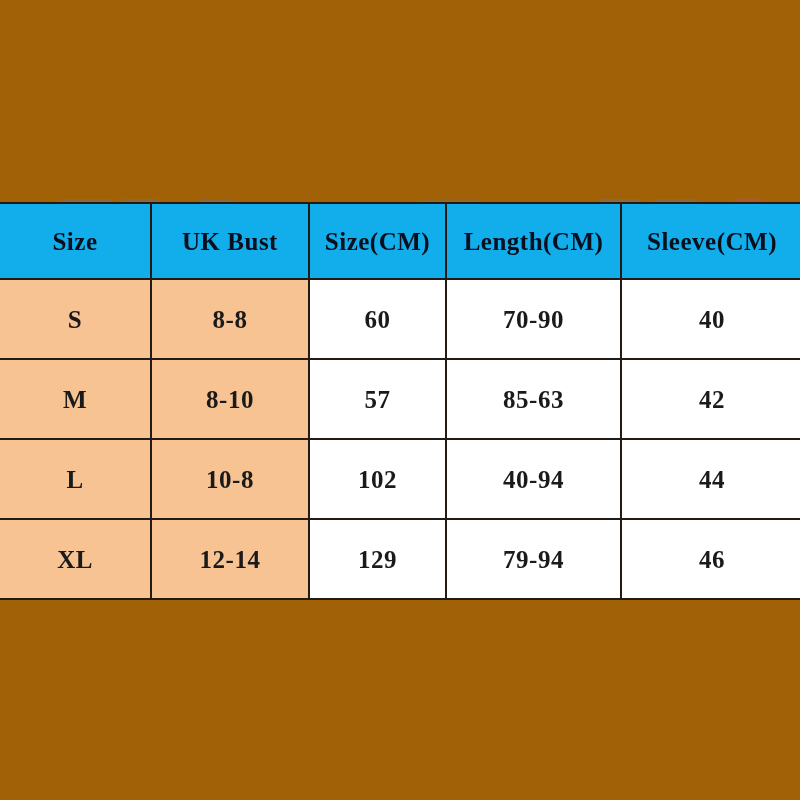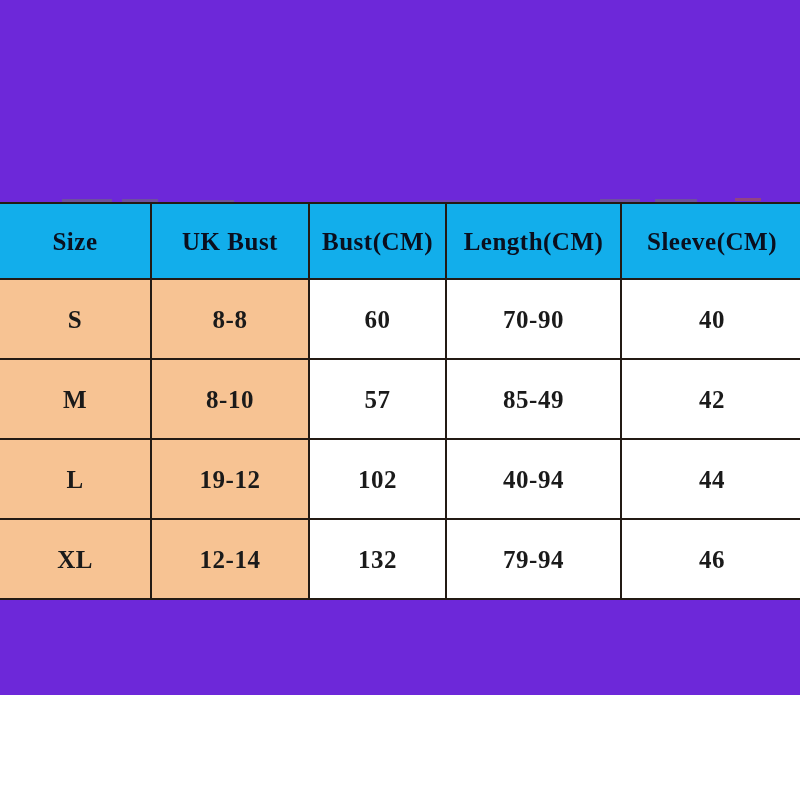--- a/index.html
+++ b/index.html
@@ -13,22 +13,22 @@
   }
   body {
     font-family: "Liberation Serif", "DejaVu Serif", serif;
   }
 
   #chart-wrap {
     position: absolute;
     left: 0;
     top: 0;
     width: 800px;
-    height: 695px;
-    background: #6d28d9;
+    height: 800px;
+    background: #a16207;
   }
 
   
   #size-table {
     position: absolute;
     left: -2px;
     top: 202px;
     width: 804px;
     border-collapse: collapse;
     table-layout: fixed;
@@ -109,50 +109,50 @@
       <col class="c0">
         <col class="c1">
         <col class="c2">
         <col class="c3">
         <col class="c4">
     </colgroup>
     <thead>
       <tr class="header-row">
         <th>Size</th>
         <th>UK Bust</th>
-        <th>Bust(CM)</th>
+        <th>Size(CM)</th>
         <th>Length(CM)</th>
         <th>Sleeve(CM)</th>
       </tr>
     </thead>
     <tbody>
       <tr>
         <td class="cell tinted">S</td>
         <td class="cell tinted">8-8</td>
         <td class="cell">60</td>
         <td class="cell">70-90</td>
         <td class="cell">40</td>
       </tr>
       <tr>
         <td class="cell tinted">M</td>
         <td class="cell tinted">8-10</td>
         <td class="cell">57</td>
-        <td class="cell">85-49</td>
+        <td class="cell">85-63</td>
         <td class="cell">42</td>
       </tr>
       <tr>
         <td class="cell tinted">L</td>
-        <td class="cell tinted">19-12</td>
+        <td class="cell tinted">10-8</td>
         <td class="cell">102</td>
         <td class="cell">40-94</td>
         <td class="cell">44</td>
       </tr>
       <tr>
         <td class="cell tinted">XL</td>
         <td class="cell tinted">12-14</td>
-        <td class="cell">132</td>
+        <td class="cell">129</td>
         <td class="cell">79-94</td>
         <td class="cell">46</td>
       </tr>
     </tbody>
   </table>
 
 </div>
 
 </body></html>

